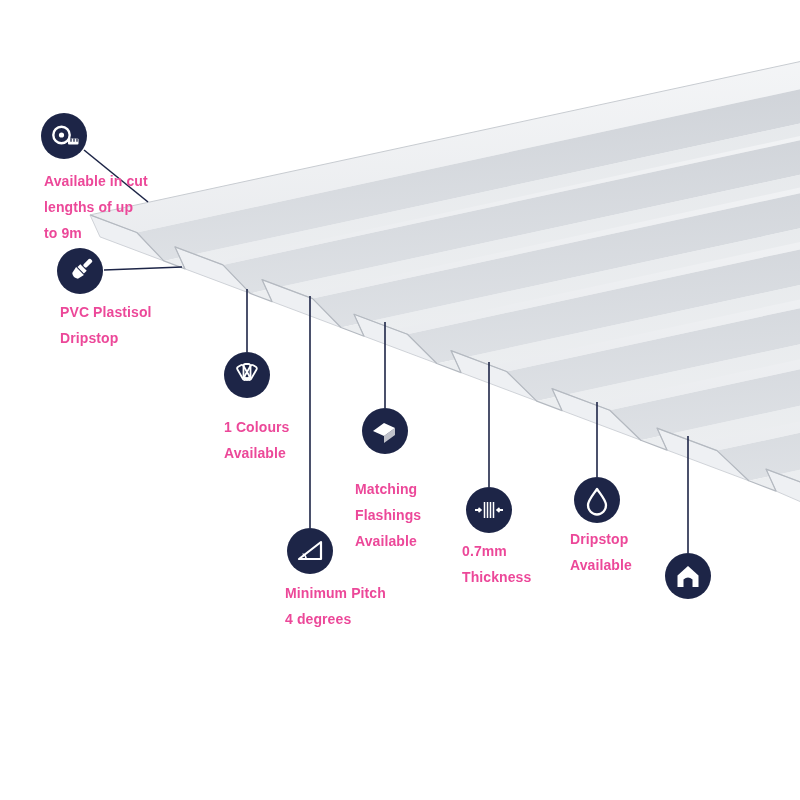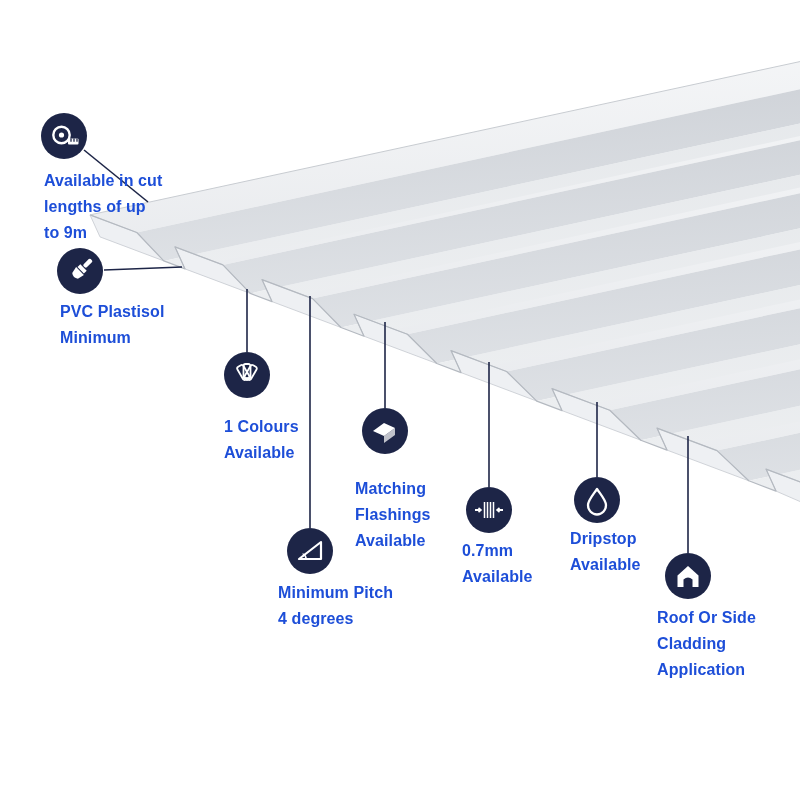--- a/index.html
+++ b/index.html
@@ -4,29 +4,29 @@
 <style>
   html,body{margin:0;padding:0;background:#ffffff;}
   #stage{
     position:relative;width:800px;height:800px;background:#ffffff;overflow:hidden;
     font-family:"Liberation Sans",sans-serif;
   }
   .sheet-svg{position:absolute;left:0;top:0;z-index:0;}
   .icon-circle{position:absolute;width:46px;height:46px;z-index:2;}
   .icon-circle svg{display:block;width:46px;height:46px;}
   .label{
-    position:absolute;z-index:2;color:#1d4ed8;font-size:16px;line-height:26px;
+    position:absolute;z-index:2;color:#ec4899;font-size:14px;line-height:26px;
     font-weight:700;letter-spacing:.1px;white-space:pre-line;
   }
   
   .pos-i1{left:41px;top:113px}   .pos-l1{left:44px;top:168px}
   .pos-i2{left:57px;top:248px}   .pos-l2{left:60px;top:299px}
   .pos-i3{left:224px;top:352px}  .pos-l3{left:224px;top:414px}
   .pos-i4{left:362px;top:408px}  .pos-l4{left:355px;top:476px}
-  .pos-i5{left:287px;top:528px}  .pos-l5{left:278px;top:580px}
+  .pos-i5{left:287px;top:528px}  .pos-l5{left:285px;top:580px}
   .pos-i6{left:466px;top:487px}  .pos-l6{left:462px;top:538px}
   .pos-i7{left:574px;top:477px}  .pos-l7{left:570px;top:526px}
   .pos-i8{left:665px;top:553px}  .pos-l8{left:657px;top:605px}
 </style>
 </head>
 <body>
 
 <div id="stage">
 
   <svg class="sheet-svg" width="800" height="800" viewBox="0 0 800 800">
@@ -116,21 +116,21 @@
     <svg viewBox="-23 -23 46 46">
       <circle r="23" fill="#1d2547"></circle>
       <g transform="rotate(45)">
         <rect x="-2.2" y="-16" width="4.4" height="10" rx="1.4" fill="#fff"></rect>
         <rect x="-4.5" y="-5" width="9" height="4" fill="#fff"></rect>
         <path d="M-5.5 0 H5.5 L4 7 Q0 10 -4 7 Z" fill="#fff"></path>
       </g>
     </svg>
   </div>
   <div class="label pos-l2">PVC Plastisol
-Minimum</div>
+Dripstop</div>
 
   <div class="icon-circle pos-i3">
     <svg viewBox="-23 -23 46 46">
       <circle r="23" fill="#1d2547"></circle>
       <g transform="translate(0,4)" fill="none" stroke="#fff" stroke-width="1.8">
         <g transform="rotate(-30)">
             <rect x="-3.5" y="-15" width="7" height="15" rx="2"></rect>
           </g>
         <g transform="rotate(30)">
             <rect x="-3.5" y="-15" width="7" height="15" rx="2"></rect>
@@ -168,35 +168,32 @@
   <div class="icon-circle pos-i6">
     <svg viewBox="-23 -23 46 46">
       <circle r="23" fill="#1d2547"></circle>
       <path d="M-4.5 -8 V8 M-1.5 -8 V8 M1.5 -8 V8 M4.5 -8 V8" stroke="#fff" stroke-width="1.5"></path>
       <path d="M-14 0 H-8 M8 0 H14" stroke="#fff" stroke-width="1.8"></path>
       <path d="M-10.5 -2.2 L-8 0 L-10.5 2.2" fill="none" stroke="#fff" stroke-width="1.6"></path>
       <path d="M10.5 -2.2 L8 0 L10.5 2.2" fill="none" stroke="#fff" stroke-width="1.6"></path>
     </svg>
   </div>
   <div class="label pos-l6">0.7mm
-Available</div>
+Thickness</div>
 
   <div class="icon-circle pos-i7">
     <svg viewBox="-23 -23 46 46">
       <circle r="23" fill="#1d2547"></circle>
       <path d="M0 -11 C4.5 -4.5 9 0.5 9 5 A9 9.5 0 0 1 -9 5 C-9 0.5 -4.5 -4.5 0 -11 Z" fill="none" stroke="#fff" stroke-width="2.3" stroke-linejoin="round"></path>
     </svg>
   </div>
   <div class="label pos-l7">Dripstop
 Available</div>
 
   <div class="icon-circle pos-i8">
     <svg viewBox="-23 -23 46 46">
       <circle r="23" fill="#1d2547"></circle>
       <path d="M-10.5 11 V-0.5 L0 -10 L10.5 -0.5 V11 Z" fill="#fff"></path>
       <path d="M-4.5 11 V3.5 Q0 -0.5 4.5 3.5 V11 Z" fill="#1d2547"></path>
     </svg>
   </div>
-  <div class="label pos-l8">Roof Or Side
-Cladding
-Application</div>
 
 </div>
 
 </body></html>

